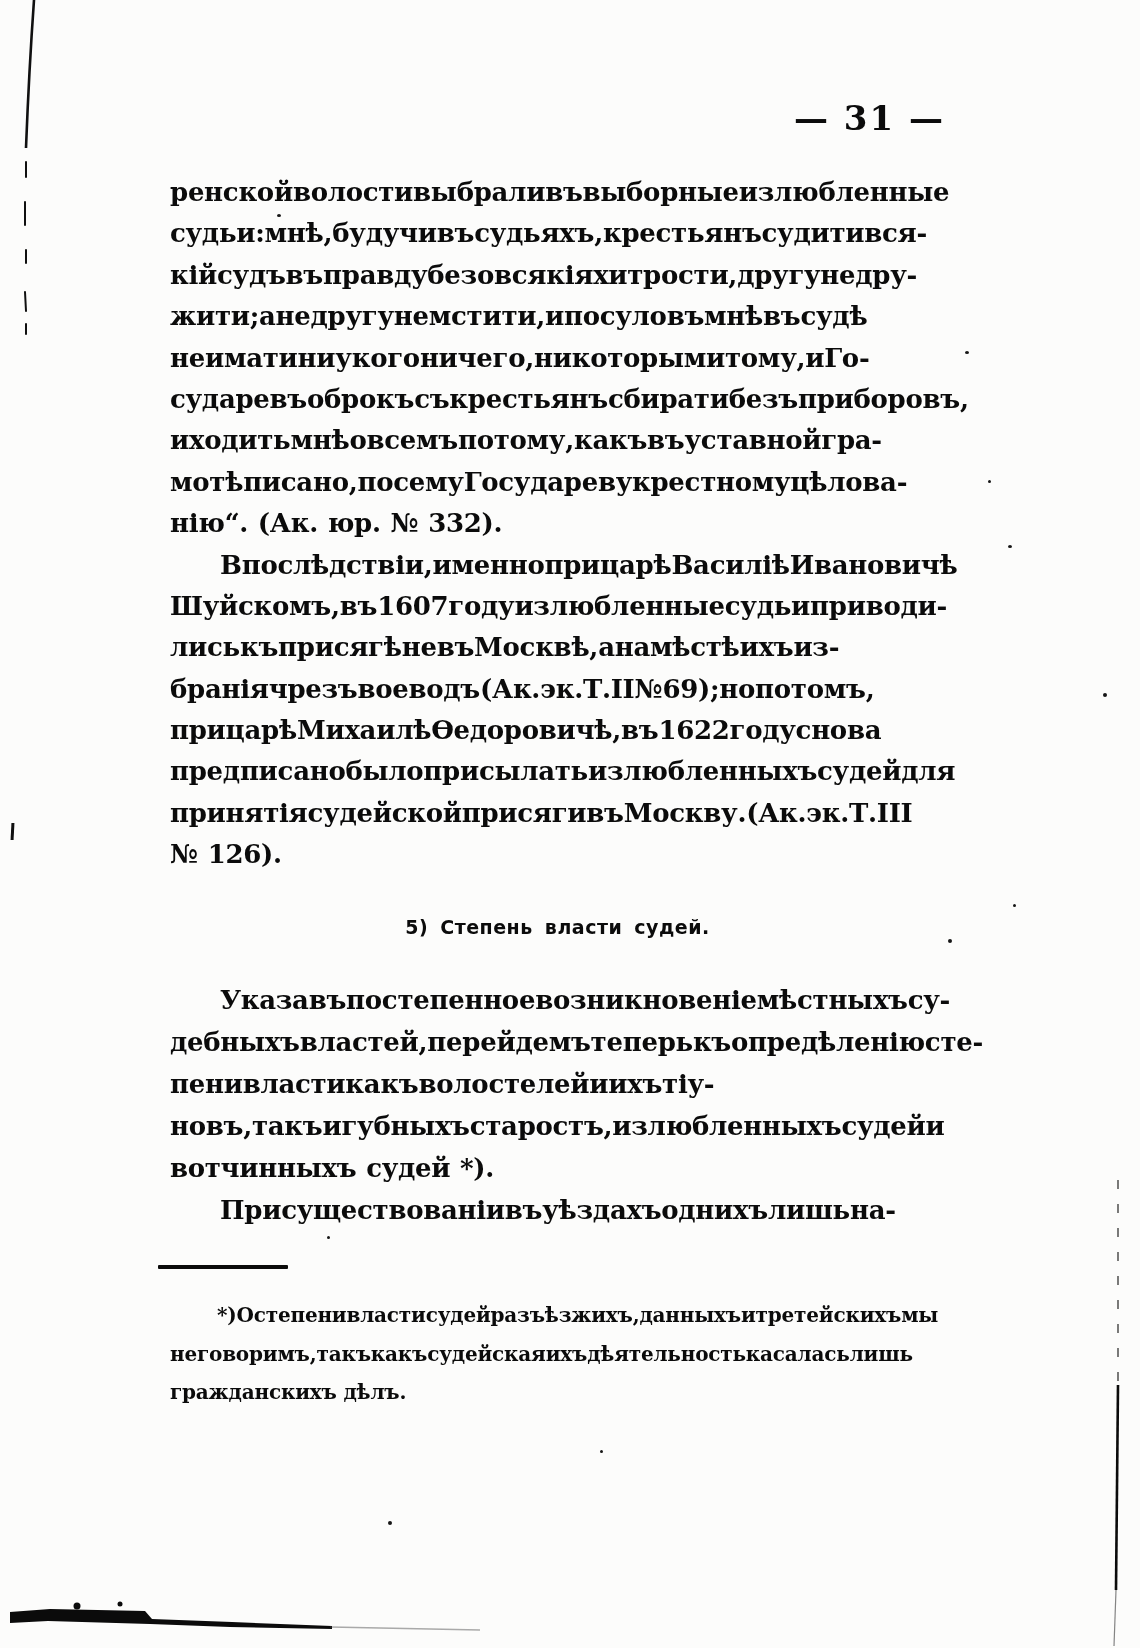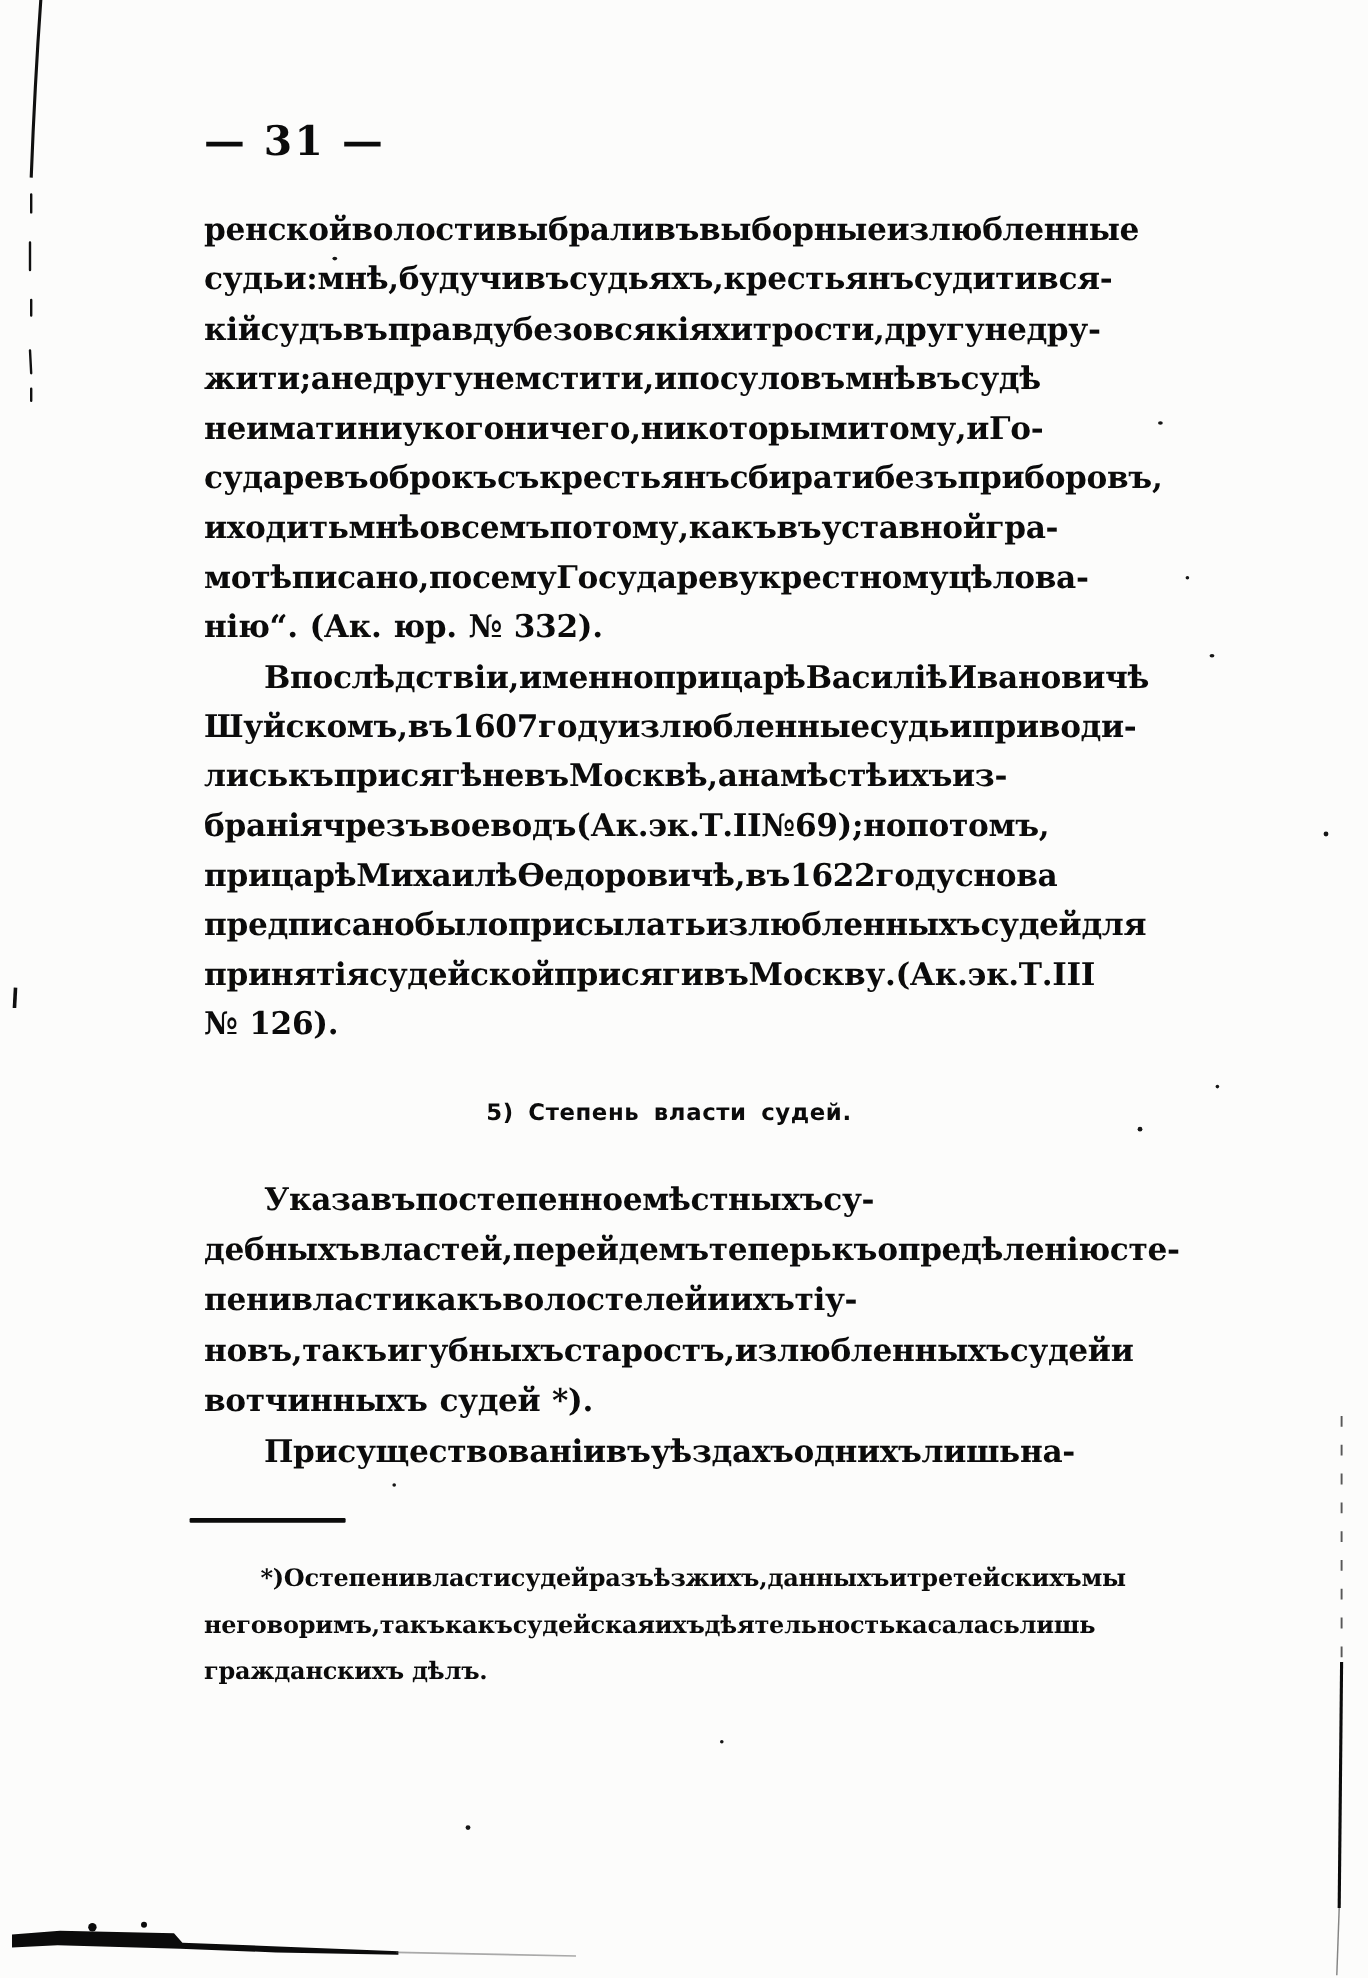--- a/index.html
+++ b/index.html
@@ -6,21 +6,21 @@
   body{
     width:1140px;height:1648px;position:relative;overflow:hidden;
     background:#fcfcfb;
     font-family:"DejaVu Serif", serif;
     color:#0b0b0b;
   }
   .page{position:absolute;inset:0;}
   
   .running-head{
     position:absolute;left:170px;top:96px;width:775px;height:44px;
-    line-height:44px;text-align:left;
+    line-height:44px;text-align:right;
     font-size:34px;font-weight:700;letter-spacing:2px;
   }
   
   .tblock{
     position:absolute;left:170px;width:775px;
     font-size:26px;font-weight:700;letter-spacing:-0.3px;
     word-spacing:1px;
   }
   #block1{top:172px;}
   #block1 .ln{height:41.4px;line-height:41.4px;}
@@ -219,20 +219,21 @@
       </div>
     <div class="ln">№ 126).</div>
   </div>
 
   <div class="section-heading">5) Степень власти судей.</div>
 
   <div class="tblock" id="block2">
     <div class="ln jline indent">
         <span>Указавъ</span>
         <span>постепенное</span>
+        <span>возникновеніе</span>
         <span>мѣстныхъ</span>
         <span>су-</span>
       </div>
     <div class="ln jline">
         <span>дебныхъ</span>
         <span>властей,</span>
         <span>перейдемъ</span>
         <span>теперь</span>
         <span>къ</span>
         <span>опредѣленію</span>

